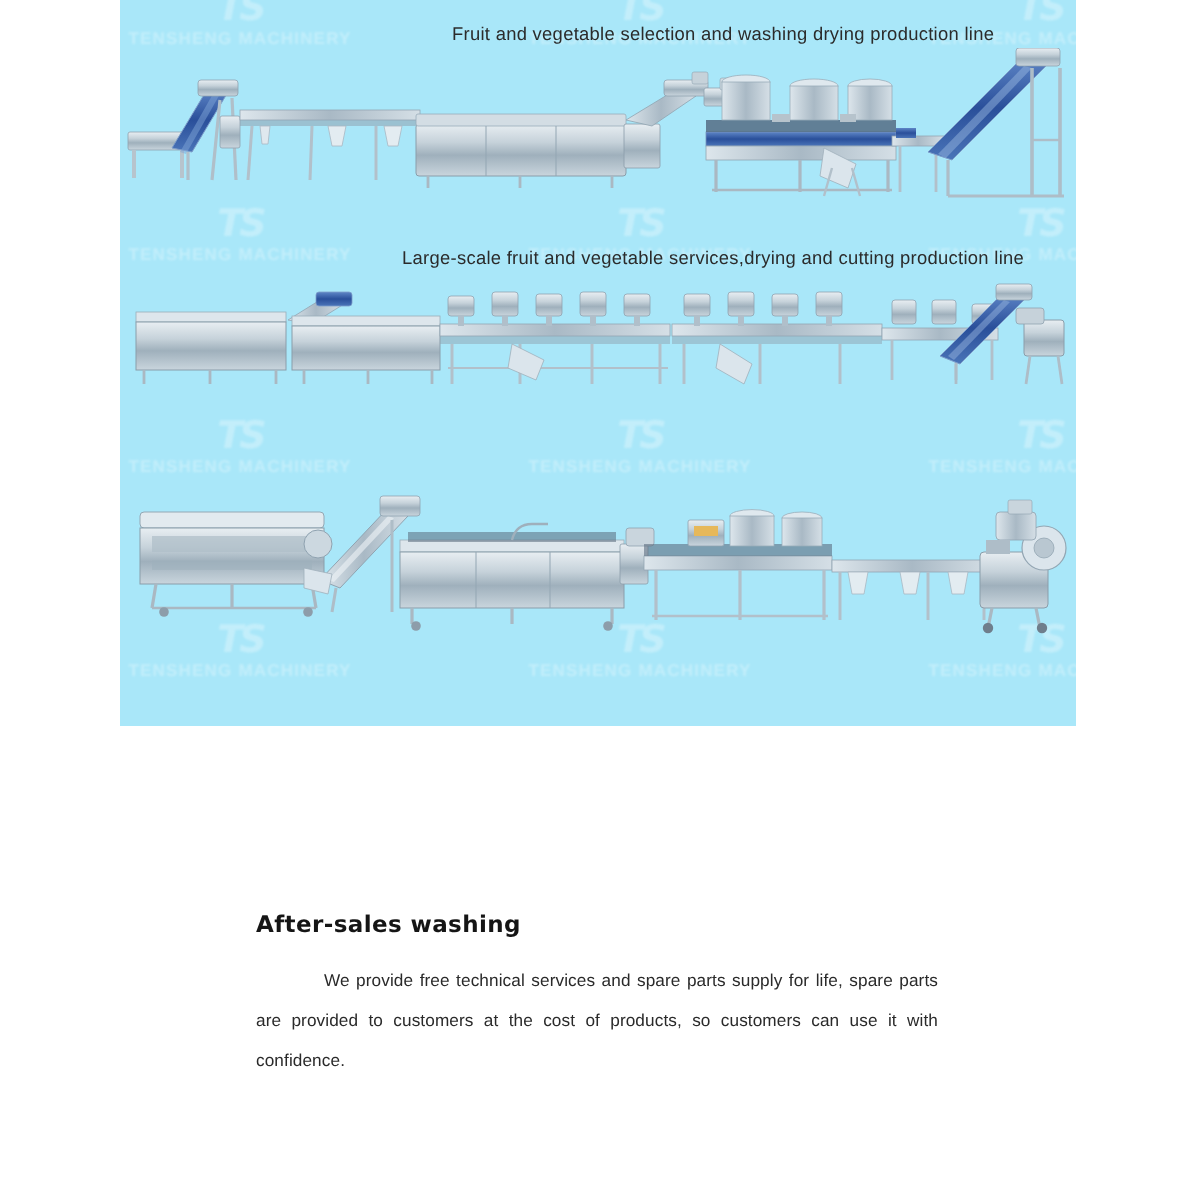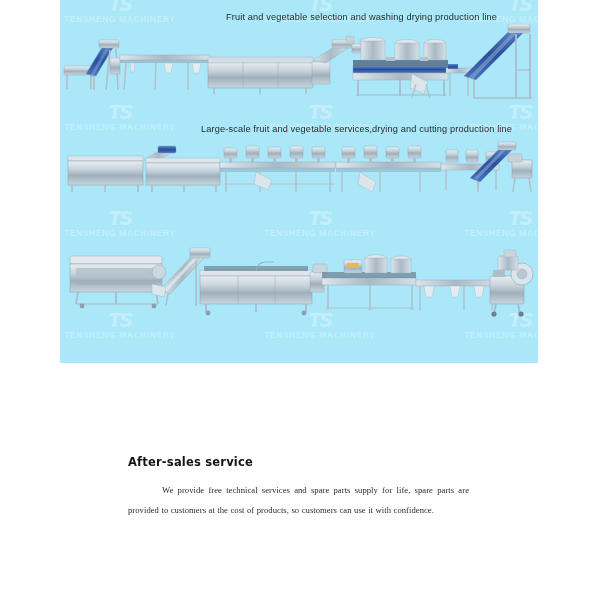--- a/index.html
+++ b/index.html
@@ -101,21 +101,21 @@
     font-size: 11.5px;
     font-weight: 700;
     color: #151515;
     letter-spacing: 0.2px;
   }
   #after-sales-body {
     position: absolute;
     left: 128px;
     top: 40px;
     width: 341px;
-    font-family: Liberation Serif, serif;
+    font-family: Liberation Sans, sans-serif;
     font-size: 8.6px;
     line-height: 20px;
     color: #2a2a2a;
     text-align: justify;
     text-indent: 34px;
     letter-spacing: 0.05px;
     word-spacing: 0.3px;
   }
 </style>
 </head>
@@ -428,15 +428,15 @@
       <circle cx="434" cy="80" r="2.6" fill="#6f7e8c"></circle>
       <circle cx="461" cy="80" r="2.6" fill="#6f7e8c"></circle>
     </svg>
   </div>
 
   <div class="line-caption" id="caption-line-1">Fruit and vegetable selection and washing drying production line</div>
   <div class="line-caption" id="caption-line-2">Large-scale fruit and vegetable services,drying and cutting production line</div>
 </div>
 
 <div id="after-sales-section">
-  <div id="after-sales-heading">After-sales service</div>
+  <div id="after-sales-heading">After-sales washing</div>
   <div id="after-sales-body">We provide free technical services and spare parts supply for life, spare parts are provided to customers at the cost of products, so customers can use it with confidence.</div>
 </div>
 
 </body></html>

